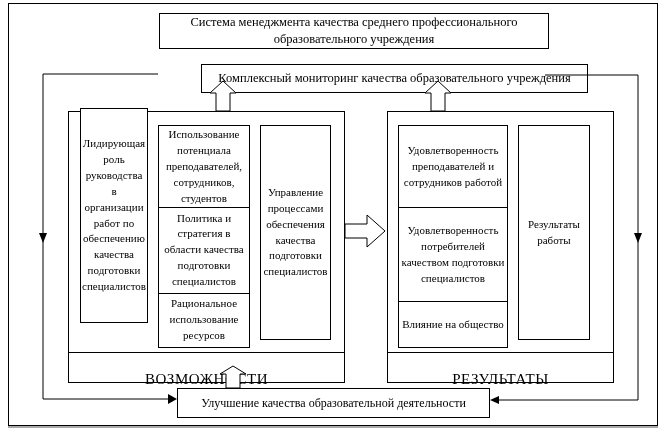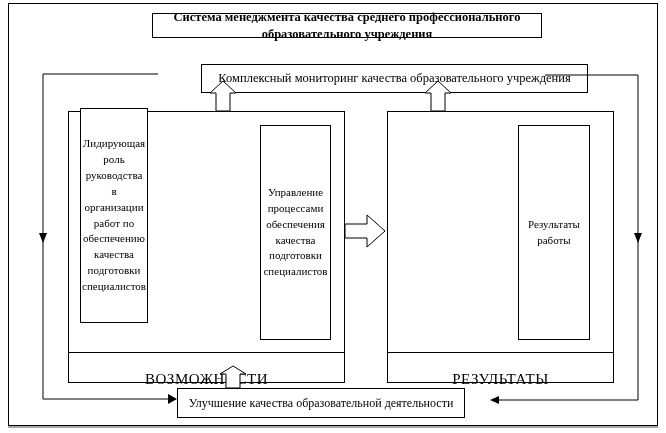--- a/index.html
+++ b/index.html
@@ -10,21 +10,21 @@
   }
   .frame{
     position:absolute;left:8px;top:3px;width:648px;height:421px;
     border:1px solid #000;box-shadow:0 2px 0 #a9a9a9;background:#fff;
   }
   .box{
     position:absolute;border:1px solid #000;background:#fff;
     display:flex;align-items:center;justify-content:center;
     text-align:center;box-sizing:border-box;
   }
-  .title-box{left:152px;top:13px;width:390px;height:25px;font-size:12.5px;line-height:1.35;padding:0 8px;font-weight:bold;}
+  .title-box{left:159px;top:13px;width:390px;height:36px;font-size:12.5px;line-height:1.35;padding:0 8px;}
   .monitoring-box{left:158px;top:64px;width:387px;height:29px;font-size:12.5px;margin-left:43px;}
   .group{position:absolute;border:1px solid #000;box-sizing:border-box;background:#fff;}
   .group-capabilities{left:68px;top:111px;width:277px;height:272px;}
   .group-results{left:387px;top:111px;width:227px;height:272px;}
   .group-label{
     position:absolute;left:0;top:240px;width:100%;height:31px;
     border-top:1px solid #000;box-sizing:border-box;
     display:flex;justify-content:center;align-items:flex-start;
     font-size:15px;padding-top:18px;letter-spacing:0.5px;
   }
@@ -34,41 +34,51 @@
   .cells-col{position:absolute;border:1px solid #000;box-sizing:border-box;background:#fff;display:flex;flex-direction:column;}
   .cells-capabilities{left:158px;top:125px;width:92px;height:223px;}
   .cells-results{left:398px;top:125px;width:110px;height:223px;}
   .cell{
     display:flex;align-items:center;justify-content:center;text-align:center;
     font-size:11px;line-height:1.45;box-sizing:border-box;padding:0 2px;
   }
   .cell.b{border-bottom:1px solid #000;}
   .cap-c1{height:83px;} .cap-c2{height:86px;} .cap-c3{height:54px;}
   .res-c1{height:83px;} .res-c2{height:95px;} .res-c3{height:45px;}
-  .improvement-box{left:177px;top:388px;width:288px;height:30px;font-size:12px;}
+  .improvement-box{left:177px;top:388px;width:313px;height:30px;font-size:12px;}
   .overlay{position:absolute;left:0;top:0;width:666px;height:433px;pointer-events:none;}
 </style>
 </head>
 <body>
 
 <div class="page">
   <div class="frame"></div>
 
   <div class="box title-box">Система менеджмента качества среднего профессионального образовательного учреждения</div>
 
   <div class="box monitoring-box">Комплексный мониторинг качества образовательного учреждения</div>
 
   <div class="group group-capabilities">
     <div class="group-label">ВОЗМОЖНОСТИ</div>
   </div>
   <div class="box leadership-box">Лидирующая роль руководства в организации работ по обеспечению качества подготовки специалистов</div>
+  <div class="cells-col cells-capabilities">
+    <div class="cell b cap-c1">Использование потенциала преподавателей, сотрудников, студентов</div>
+    <div class="cell b cap-c2">Политика и стратегия в области качества подготовки специалистов</div>
+    <div class="cell cap-c3">Рациональное использование ресурсов</div>
+  </div>
   <div class="box process-box">Управление процессами обеспечения качества подготовки специалистов</div>
 
   <div class="group group-results">
     <div class="group-label">РЕЗУЛЬТАТЫ</div>
+  </div>
+  <div class="cells-col cells-results">
+    <div class="cell b res-c1">Удовлетворенность преподавателей и сотрудников работой</div>
+    <div class="cell b res-c2">Удовлетворенность потребителей качеством подготовки специалистов</div>
+    <div class="cell res-c3">Влияние на общество</div>
   </div>
   <div class="box results-box">Результаты работы</div>
 
   <div class="box improvement-box">Улучшение качества образовательной деятельности</div>
 
   <svg class="overlay" width="666" height="433" viewBox="0 0 666 433">
 
     <polyline points="158,74 43,74 43,399 169,399" fill="none" stroke="#000" stroke-width="1"></polyline>
     <polygon points="39,233 47,233 43,243" fill="#000"></polygon>
     <polygon points="168,394 177,399 168,404" fill="#000"></polygon>

